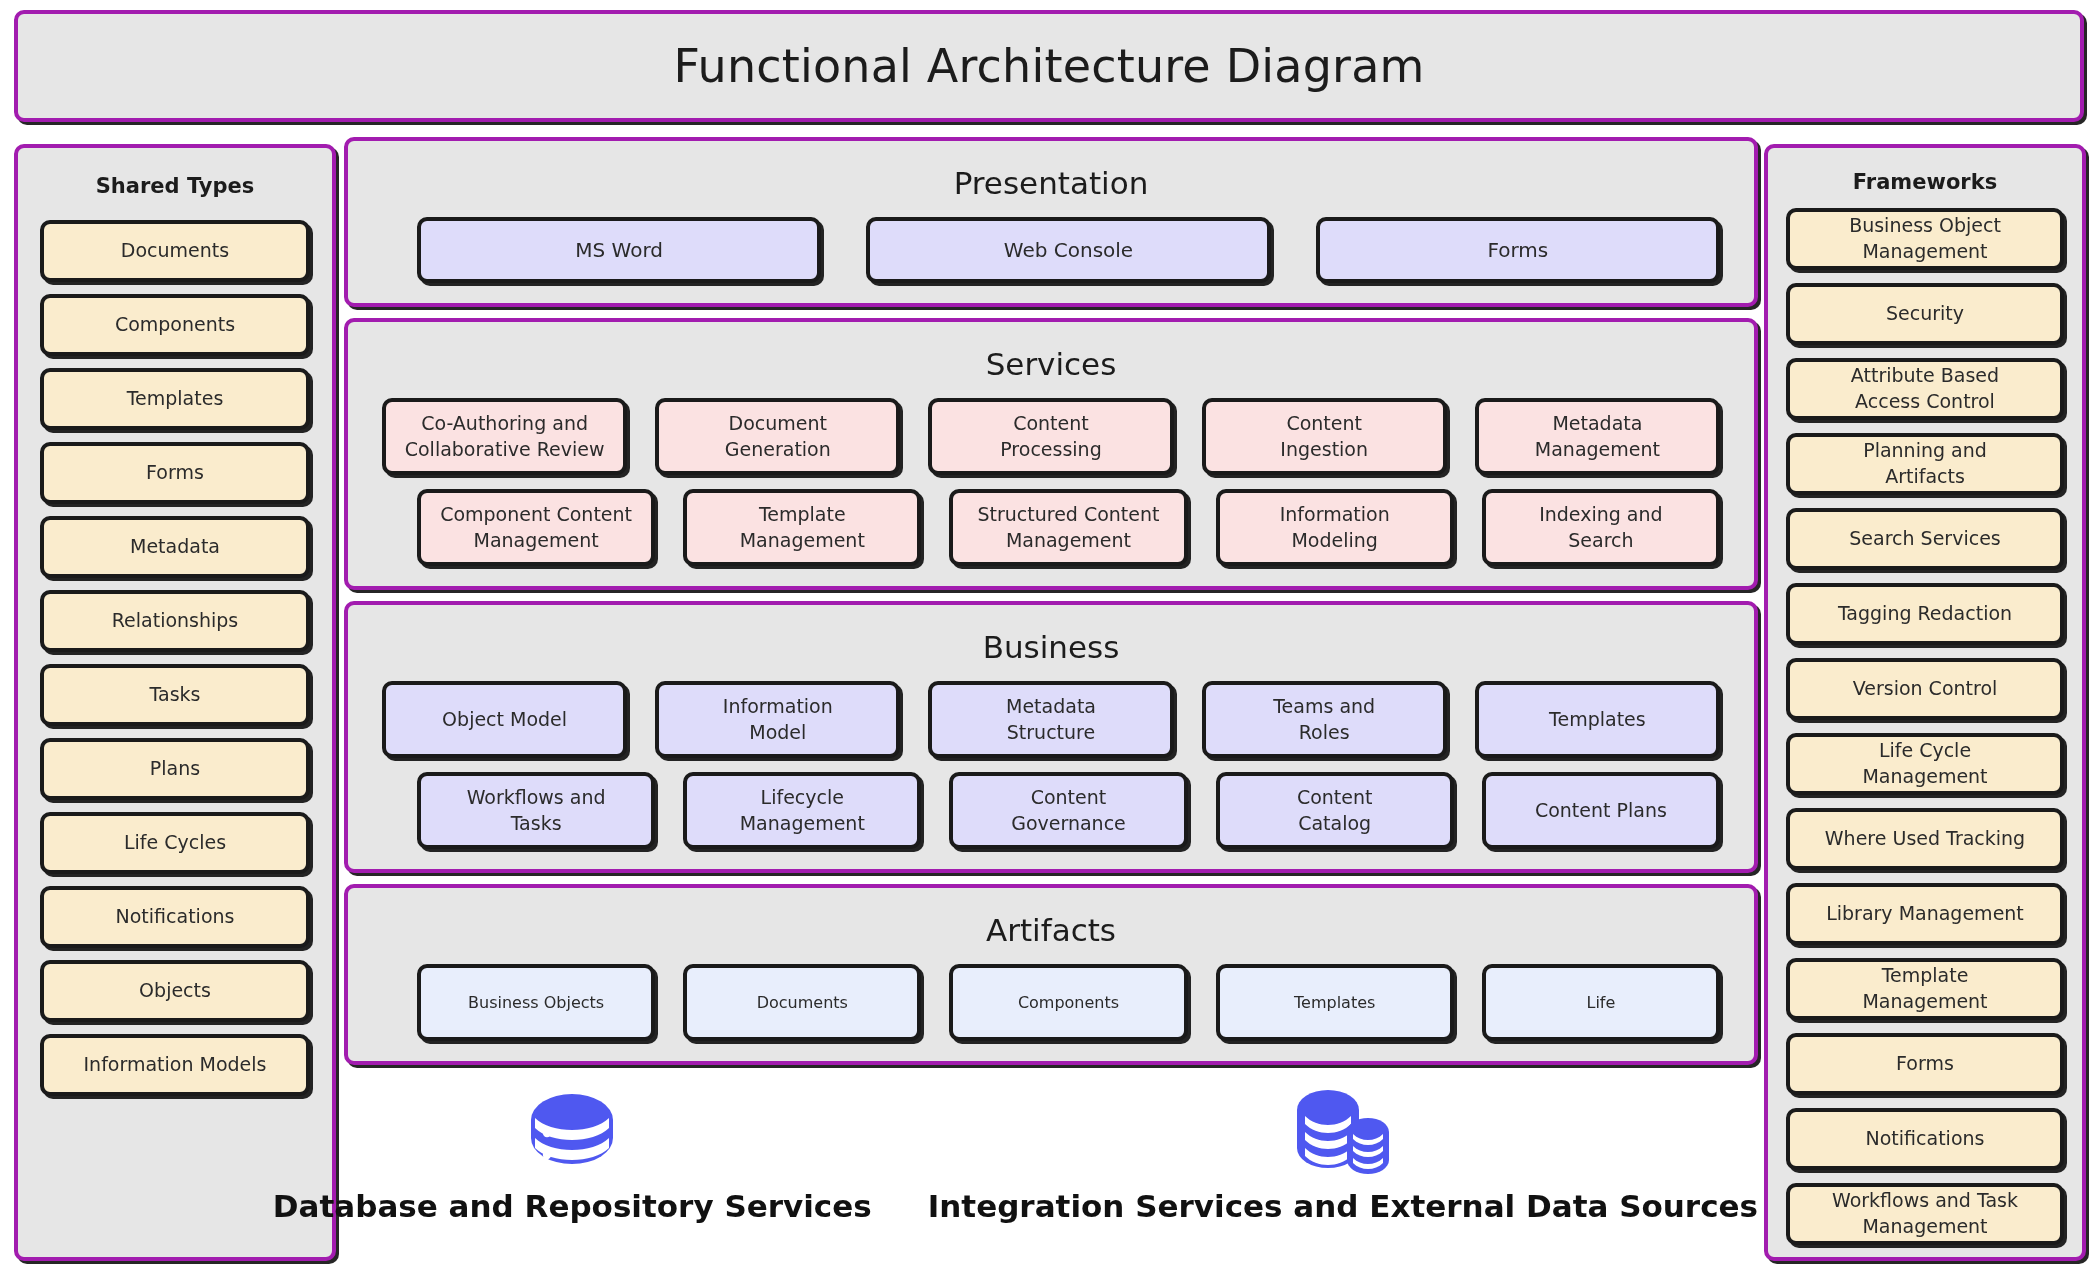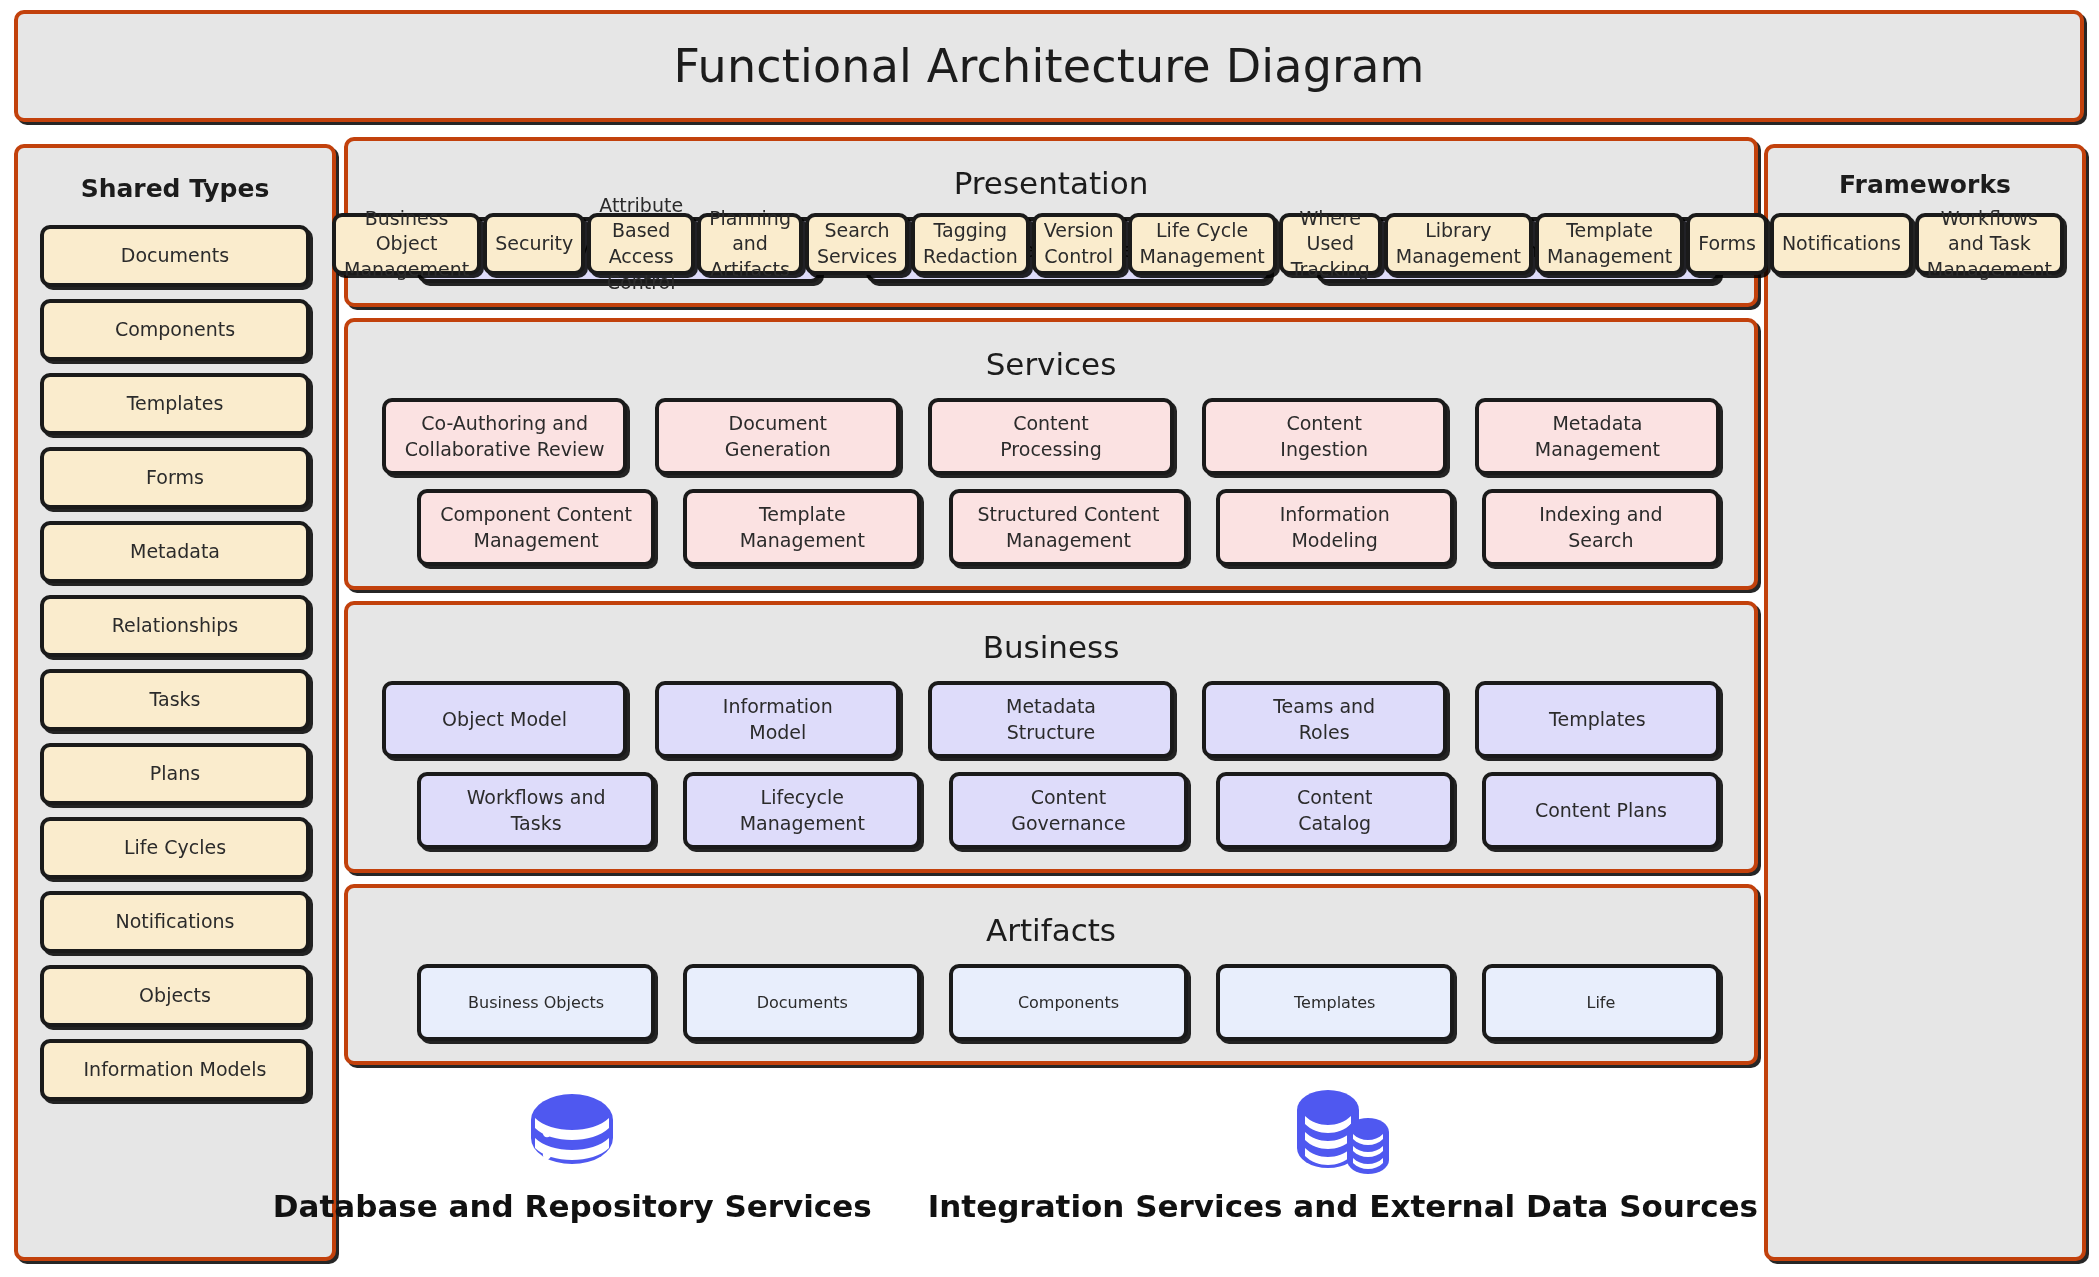--- a/index.html
+++ b/index.html
@@ -12,21 +12,21 @@
     position: relative;
     width: 2099px;
     height: 1277px;
     background: #ffffff;
     overflow: hidden;
   }
 
   
   .panel {
     background: #e6e6e6;
-    border: 4px solid #c2410c;
+    border: 4px solid #a21caf;
     border-radius: 10px;
     box-shadow: 3px 3px 0 rgba(0,0,0,0.85);
   }
   .node {
     border: 4px solid #1a1a1a;
     border-radius: 10px;
     box-shadow: 3px 3px 0 rgba(0,0,0,0.85);
     display: flex;
     align-items: center;
     justify-content: center;
@@ -51,40 +51,40 @@
   }
 
   
   #shared-types {
     position: absolute;
     left: 14px; top: 144px;
     width: 322px; height: 1117px;
     padding: 0 22px;
   }
   .col-heading {
-    font-size: 25px;
+    font-size: 21px;
     font-weight: 700;
     color: #1c1c1c;
     text-align: center;
     margin-top: 26px;
     margin-bottom: 22px;
   }
   .cream { background: #faeccd; }
   #shared-list { display: flex; flex-direction: column; gap: 12px; }
   #shared-list .node { height: 62px; font-size: 19px; }
 
   
   #frameworks {
     position: absolute;
     left: 1764px; top: 144px;
     width: 322px; height: 1117px;
     padding: 0 18px;
   }
   #frameworks .col-heading { margin-top: 22px; margin-bottom: 14px; }
-  #framework-list { display: flex; flex-direction: row; gap: 2px; justify-content: flex-end; }
+  #framework-list { display: flex; flex-direction: column; gap: 13px; }
   #framework-list .node { height: 62px; font-size: 19px; }
 
   
   #center { position: absolute; left: 344px; top: 137px; width: 1414px; }
 
   .layer { padding: 0 34px 20px 34px; margin-bottom: 11px; }
   .layer-title {
     text-align: center;
     font-size: 31px;
     color: #1c1c1c;

